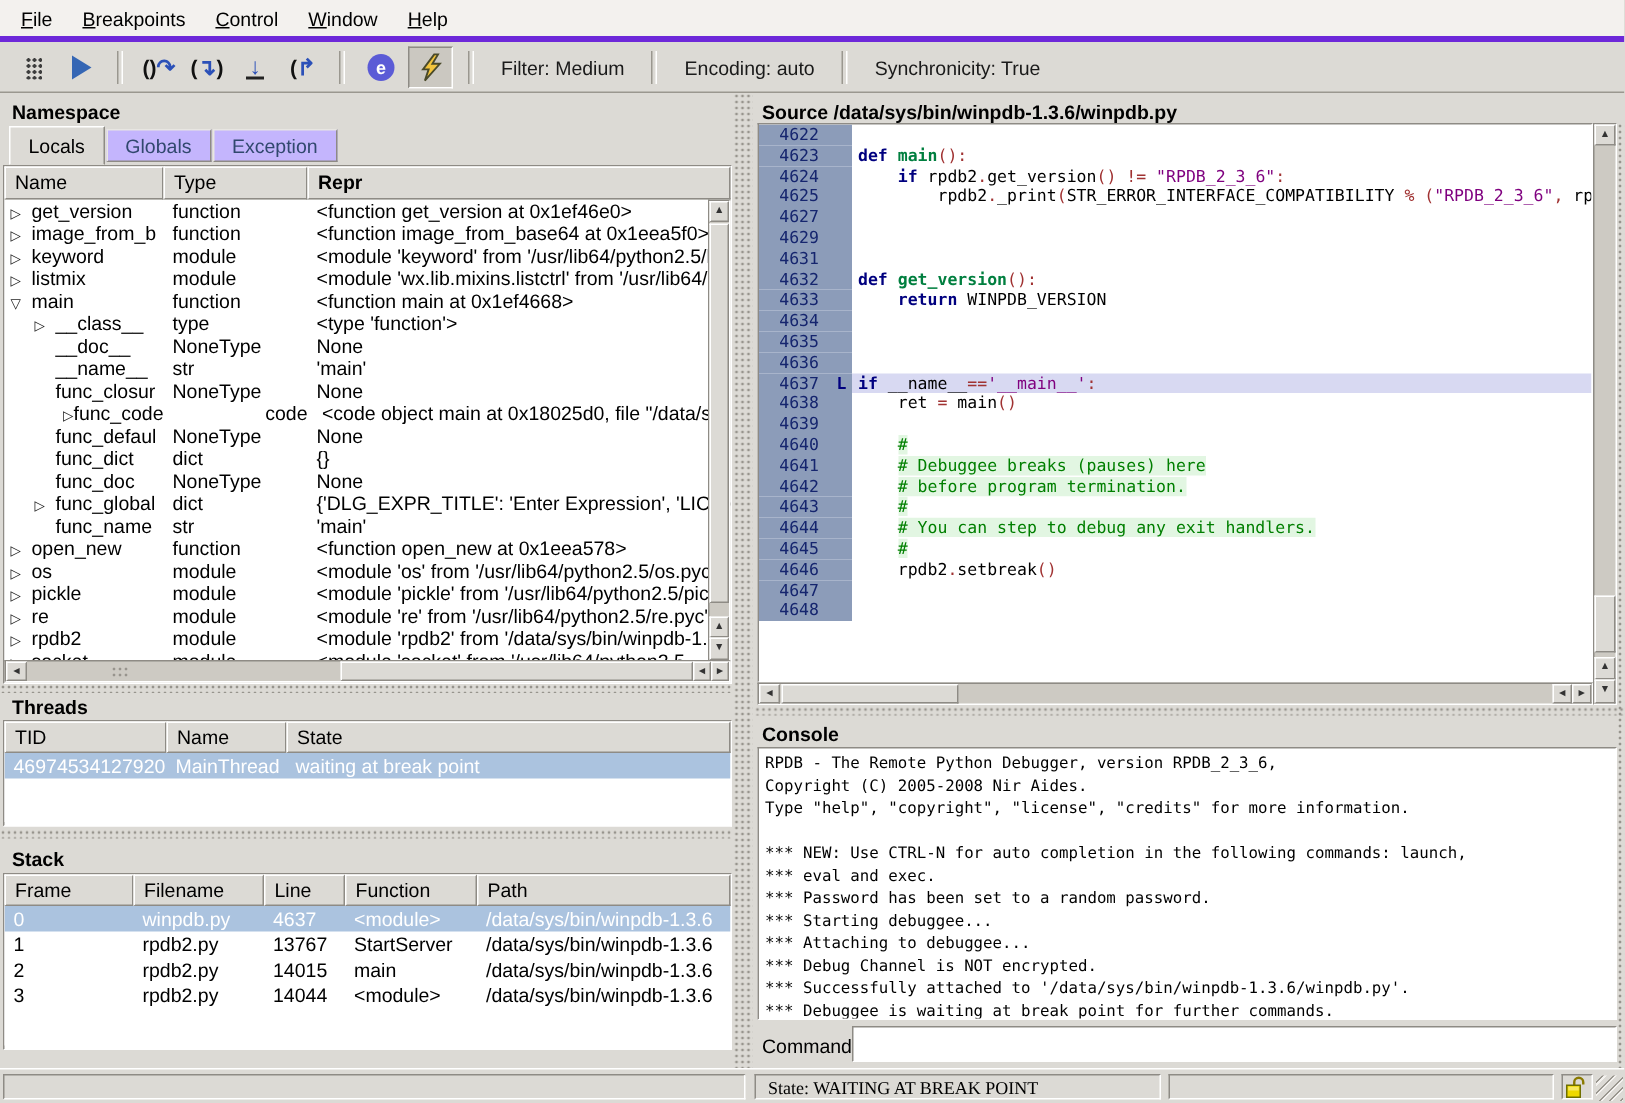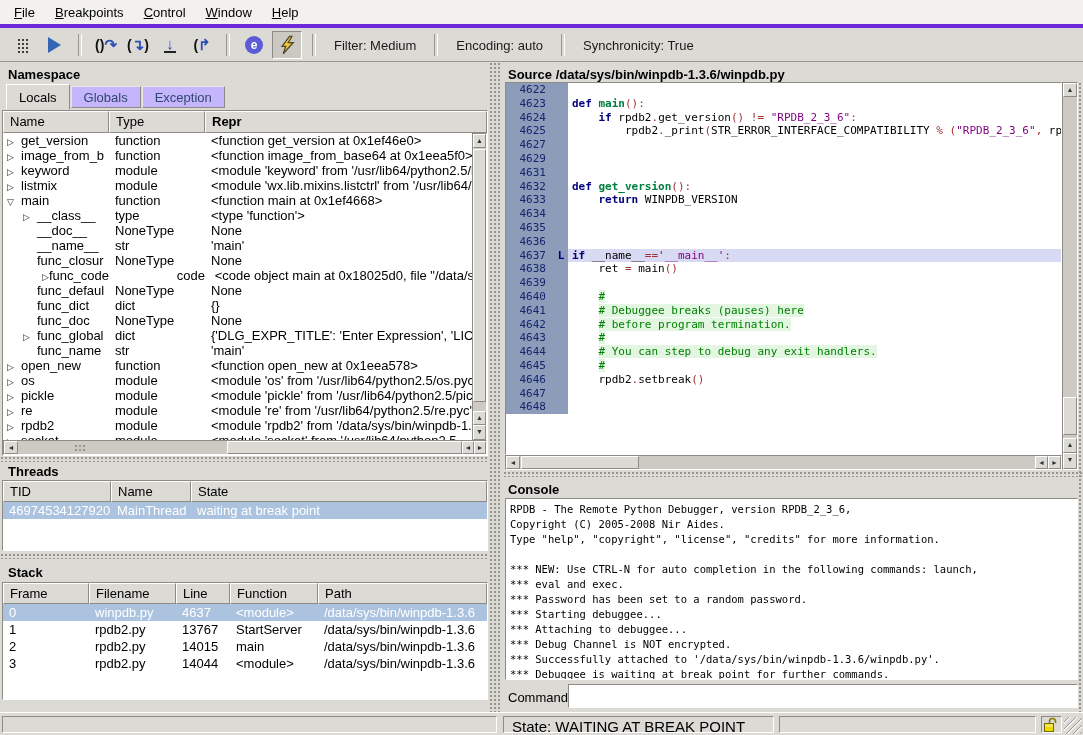--- a/index.html
+++ b/index.html
@@ -65,21 +65,21 @@
   
   .console-out{position:absolute;background:#fff;font-family:"DejaVu Sans Mono",monospace;font-size:10.5px;
                overflow:hidden;padding:3px 0 0 4px;box-sizing:border-box;}
   .conline{height:15px;line-height:15px;white-space:pre;color:#000;}
   .cmdlabel{position:absolute;font-size:13px;color:#000;}
   .cmdinput{position:absolute;background:#fff;border:1px solid;border-color:#8e8b85 #fff #fff #8e8b85;
             font-size:13px;padding:2px 4px;box-sizing:border-box;font-family:"Liberation Sans",sans-serif;}
   
   .statusbar{position:absolute;left:0;top:712px;width:1083px;height:23px;background:#DCDAD5;border-top:1px solid #fff;}
   .sfield{position:absolute;top:3px;height:17px;border:1px solid;border-color:#8e8b85 #fff #fff #8e8b85;
-          box-sizing:border-box;font-size:15px;padding:1px 0 0 8px;color:#000;overflow:hidden;white-space:nowrap;}
+          box-sizing:border-box;font-size:12px;padding:1px 0 0 8px;color:#000;overflow:hidden;white-space:nowrap;font-family:Liberation Serif, serif;}
   .grip{position:absolute;right:1px;top:4px;width:18px;height:17px;
         background:repeating-linear-gradient(135deg,transparent 0 3px,#9a978f 3px 4px,#f4f2ef 4px 5px);}
 </style>
 </head>
 <body>
 
 <div class="win">
 
   <div class="menubar">
       <span class="menu-item"><u>F</u>ile</span>

